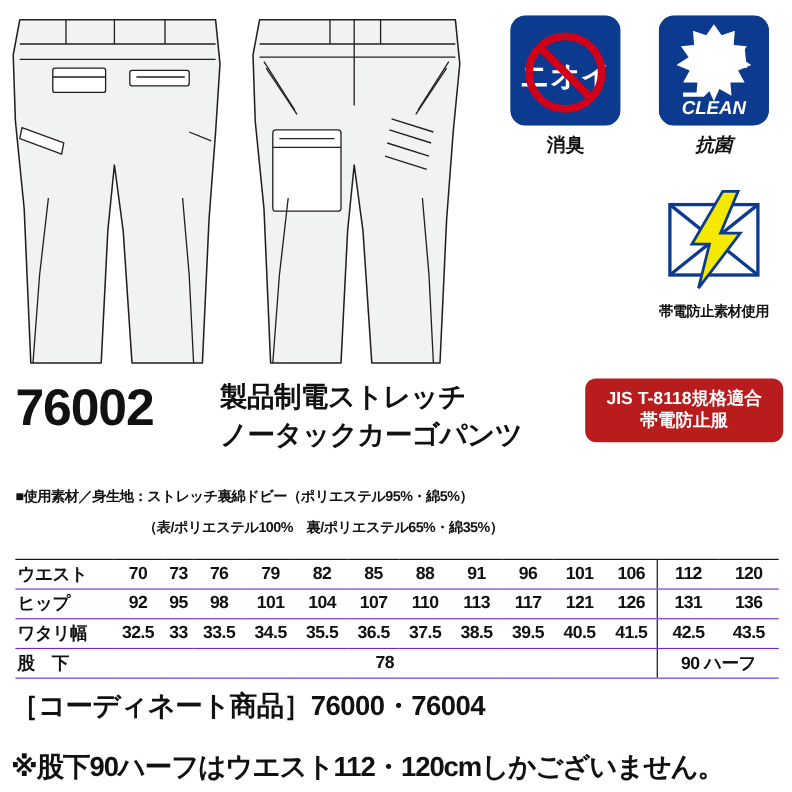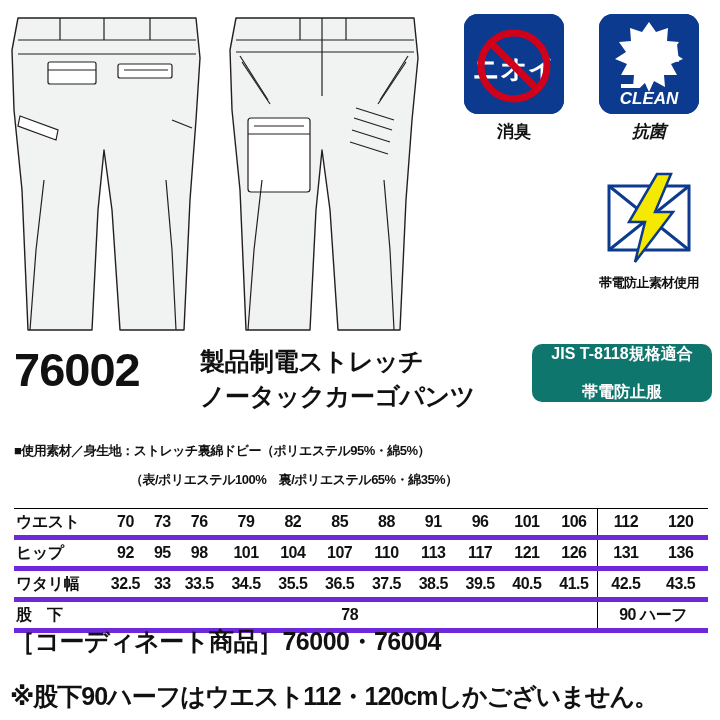--- a/index.html
+++ b/index.html
@@ -50,22 +50,22 @@
     position:absolute;left:14px;top:2px;
     font-size:47px;font-weight:700;letter-spacing:-1px;
     font-family:Liberation Sans, sans-serif;
   }
   .prod-name{
     position:absolute;left:200px;top:4px;width:430px;
     font-size:25px;font-weight:700;line-height:1.38;letter-spacing:-0.5px;
   }
   .jis-badge{
     position:absolute;right:8px;top:4px;width:180px;height:58px;
-    background:#0f766e;color:#fff;border-radius:10px;
-    display:flex;flex-direction:column;align-items:center;justify-content:space-between;
+    background:#b91c1c;color:#fff;border-radius:10px;
+    display:flex;flex-direction:column;align-items:center;justify-content:center;
     line-height:1.22;
   }
   .jis-badge div{font-size:16px;font-weight:700;white-space:nowrap;}
 
   
   .material{
     position:absolute;left:0;top:442px;width:720px;
   }
   .material .l1{
     position:absolute;left:14px;top:0;font-size:13px;font-weight:700;white-space:nowrap;letter-spacing:-0.5px;
@@ -74,21 +74,21 @@
     position:absolute;left:130px;top:29px;font-size:13px;font-weight:700;white-space:nowrap;letter-spacing:-0.5px;
   }
 
   
   .size-table{
     position:absolute;left:14px;top:508px;width:694px;
     border-collapse:collapse;
     font-size:16px;
   }
   .size-table td{
-    border-top:1px solid #000;border-bottom:5px solid #6d28d9;
+    border-top:1px solid #000;border-bottom:1px solid #6d28d9;
     padding:1px 0;height:24px;text-align:center;font-weight:700;
     letter-spacing:-0.5px;
   }
   .size-table tr td:first-child{
     text-align:left;width:86px;padding-left:2px;font-size:16px;
   }
   .size-table td.sep{
     border-left:1px solid #000;
   }
   .inseam-main{width:auto;}

